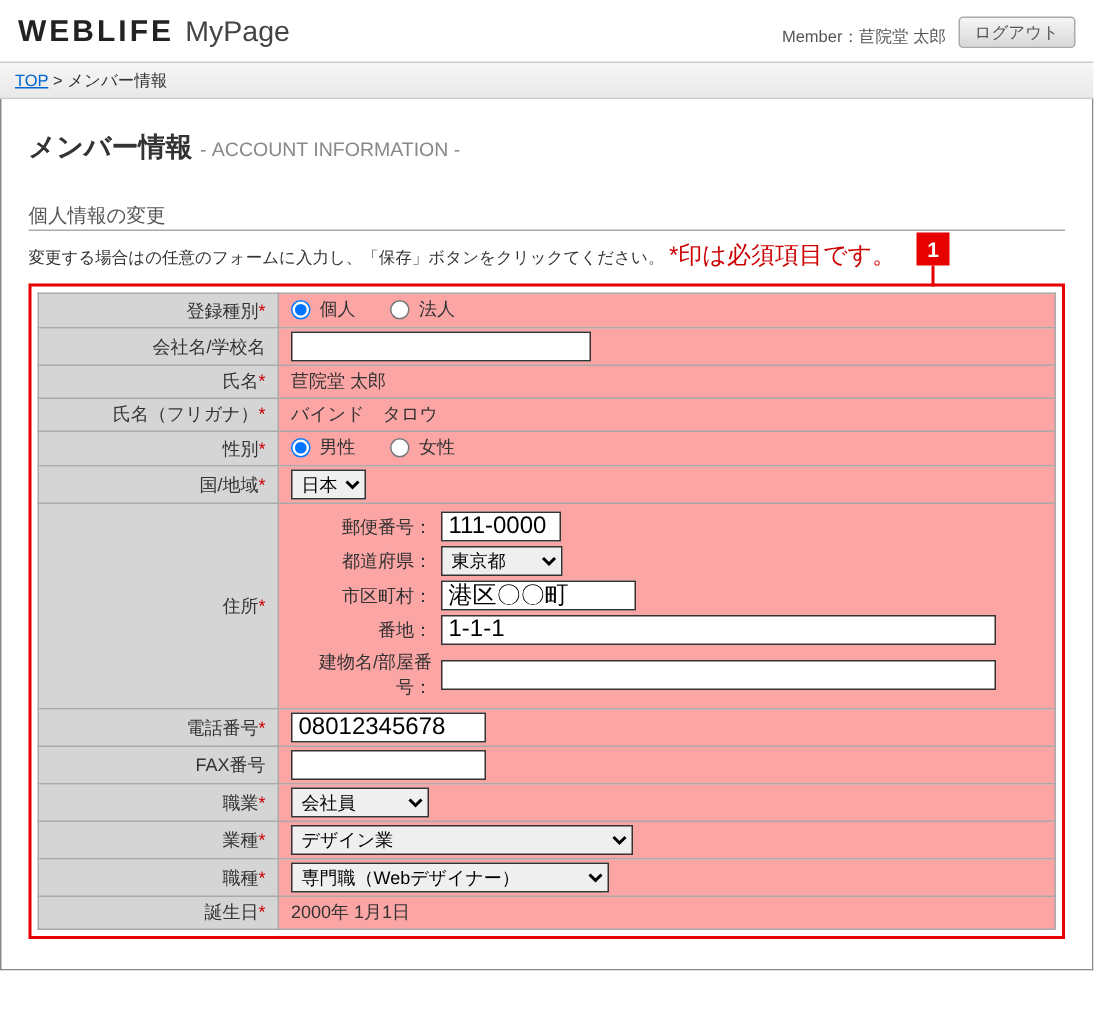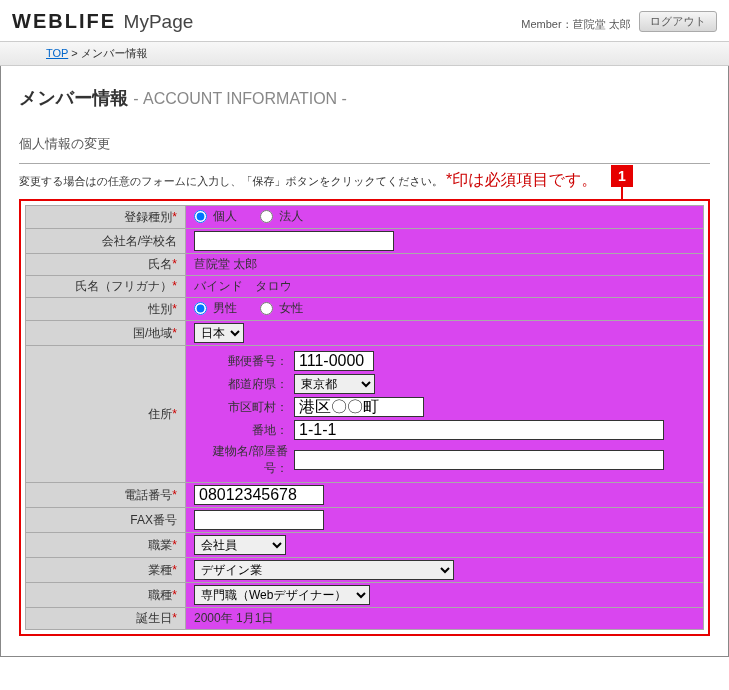--- a/index.html
+++ b/index.html
@@ -5,40 +5,40 @@
     * { box-sizing: border-box; margin: 0; padding: 0; }
     body { font-family: Arial, "Hiragino Sans", "Meiryo", sans-serif; font-size: 12px; color: #333; background: #fff; width: 729px; }
     
     .header { display: flex; justify-content: space-between; align-items: center; padding: 10px 12px 8px; border-bottom: 1px solid #ccc; }
     .logo { font-size: 20px; font-weight: bold; letter-spacing: 2px; color: #222; }
     .logo .mypage { font-weight: normal; letter-spacing: 0; font-size: 19px; color: #444; }
     .header-right { display: flex; align-items: flex-end; gap: 8px; font-size: 11px; color: #555; }
     .logout-btn { background: linear-gradient(#f5f5f5, #d8d8d8); border: 1px solid #aaa; border-radius: 3px; padding: 2px 10px; font-size: 11px; cursor: pointer; color: #555; }
     
     .breadcrumb { background: linear-gradient(#f7f7f7, #e8e8e8); border-bottom: 1px solid #ccc; padding: 4px 10px; font-size: 11px; }
-    .breadcrumb a { color: #0066cc; text-decoration: underline; margin-left: 36px; }
+    .breadcrumb a { color: #0066cc; text-decoration: underline; }
     
     .content { padding: 20px 18px; border: 1px solid #888; border-top: none; }
     .page-title { font-size: 18px; font-weight: bold; margin-bottom: 25px; }
-    .page-title .sub { font-size: 16px; font-weight: normal; color: #888; }
+    .page-title .sub { font-size: 13px; font-weight: normal; color: #888; }
     
-    .section-title { font-size: 13px; border-bottom: 1px solid #aaa; padding-bottom: 10px; margin-bottom: 6px; color: #555; }
+    .section-title { font-size: 13px; border-bottom: 1px solid #aaa; padding-bottom: 0; margin-bottom: 6px; color: #555; }
     .instruction { font-size: 11px; margin-bottom: 8px; }
     .required-note { color: #cc0000; font-size: 16px; }
     
     .form-area { border: 2px solid #e60000; padding: 4px; position: relative; }
     
     .marker { position: absolute; background: #e60000; color: #fff; font-weight: bold; width: 22px; height: 22px; display: flex; align-items: center; justify-content: center; font-size: 14px; }
     .marker-1 { top: -36px; right: 75px; }
     .marker-1-line { position: absolute; top: -14px; right: 85px; width: 2px; height: 14px; background: #e60000; }
     
     .form-table { width: 100%; border-collapse: collapse; }
     .form-table th, .form-table td { border: 1px solid #aaa; padding: 2px 8px; font-size: 12px; text-align: left; font-weight: normal; }
     .form-table th { background: #d5d5d5; width: 160px; text-align: right; vertical-align: middle; }
-    .form-table td { background: #d946ef; vertical-align: middle; }
+    .form-table td { background: #fca5a5; vertical-align: middle; }
     .req { color: #cc0000; }
     
     .form-table input[type="text"] { border: 1px solid #333; padding: 2px 4px; font-size: 16px; height: 20px; }
     .form-table select { border: 1px solid #333; padding: 1px 2px; font-size: 12px; }
     .radio-wrap { display: inline-flex; align-items: center; margin-right: 20px; }
     .radio-wrap input { margin-right: 6px; }
     
     .addr-row { display: flex; align-items: center; margin: 3px 0; }
     .addr-label { width: 100px; text-align: right; padding-right: 6px; font-size: 12px; }
   </style>
@@ -154,25 +154,25 @@
       <tr>
         <th>FAX番号</th>
         <td><input type="text" style="width: 130px;" value=""></td>
       </tr>
       <tr>
         <th><span>職業</span><span class="req">*</span></th>
         <td><select style="width:92px"><option>会社員</option></select></td>
       </tr>
       <tr>
         <th><span>業種</span><span class="req">*</span></th>
-        <td><select style="width:260px"><option>デザイン業</option></select></td>
+        <td><select style="width:228px"><option>デザイン業</option></select></td>
       </tr>
       <tr>
         <th><span>職種</span><span class="req">*</span></th>
-        <td><select style="width:176px"><option>専門職（Webデザイナー）</option></select></td>
+        <td><select style="width:212px"><option>専門職（Webデザイナー）</option></select></td>
       </tr>
       <tr>
         <th><span>誕生日</span><span class="req">*</span></th>
         <td>2000年 1月1日</td>
       </tr>
     </tbody>
       </table>
   </div>
 
 </div>

